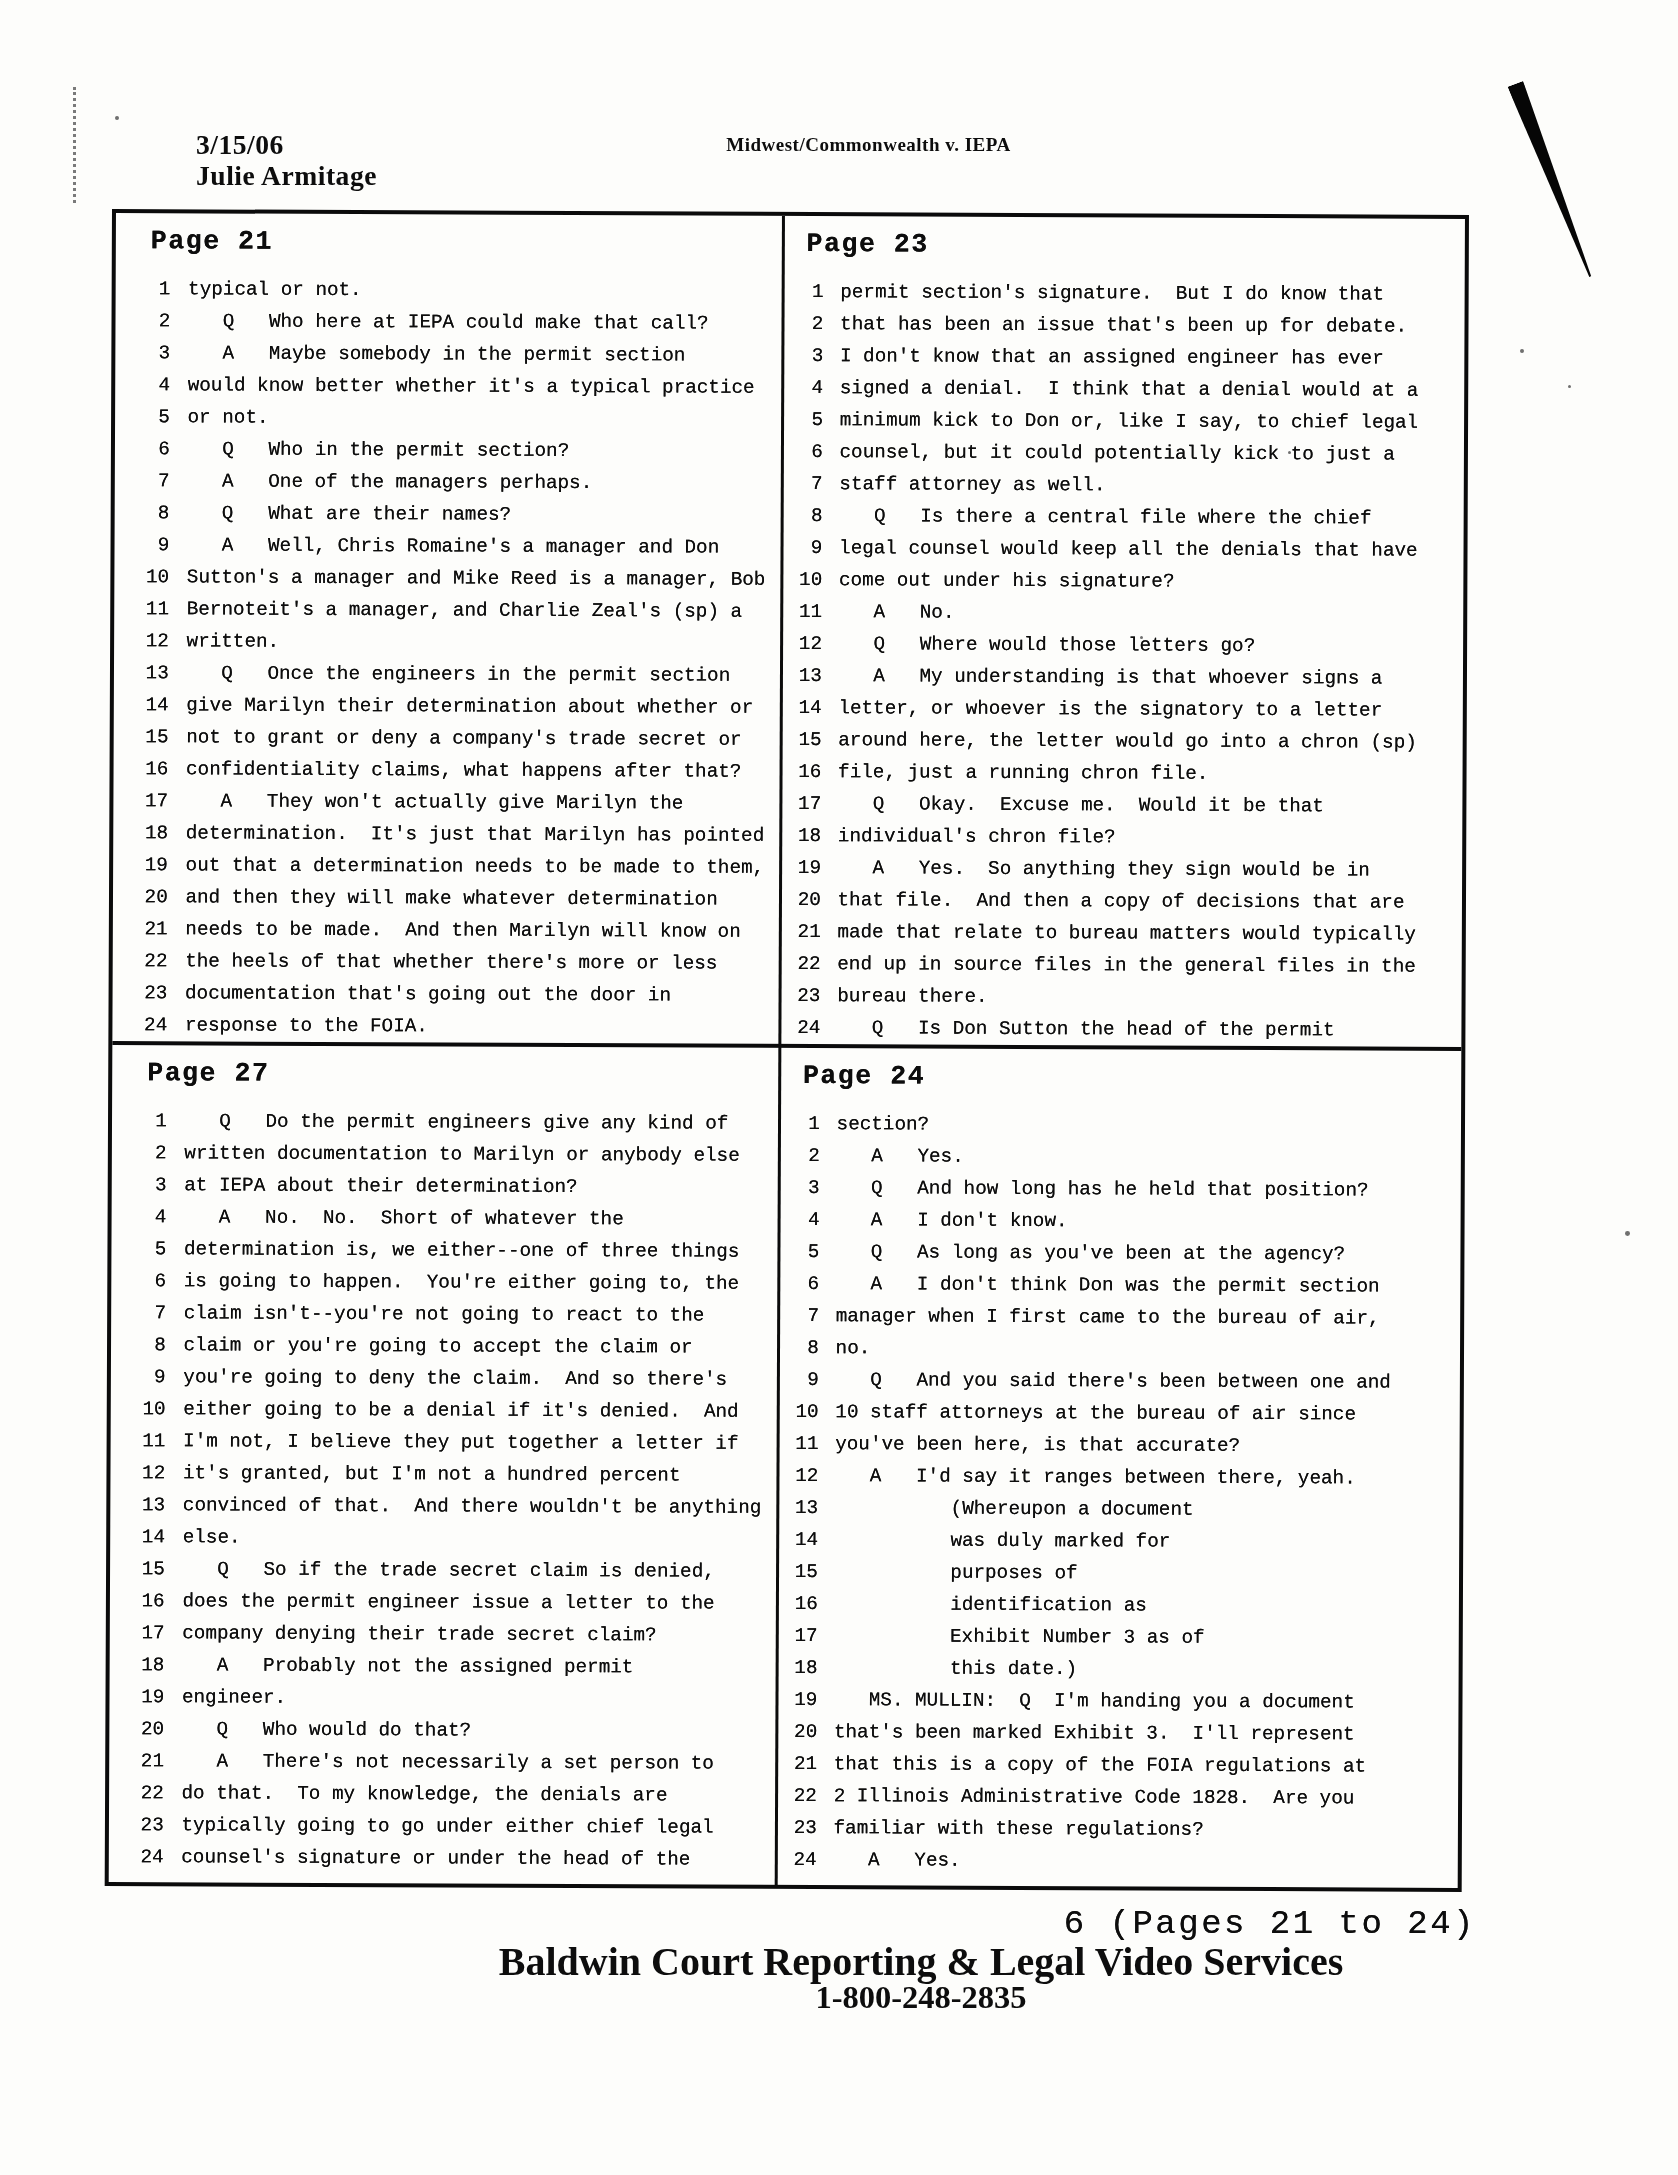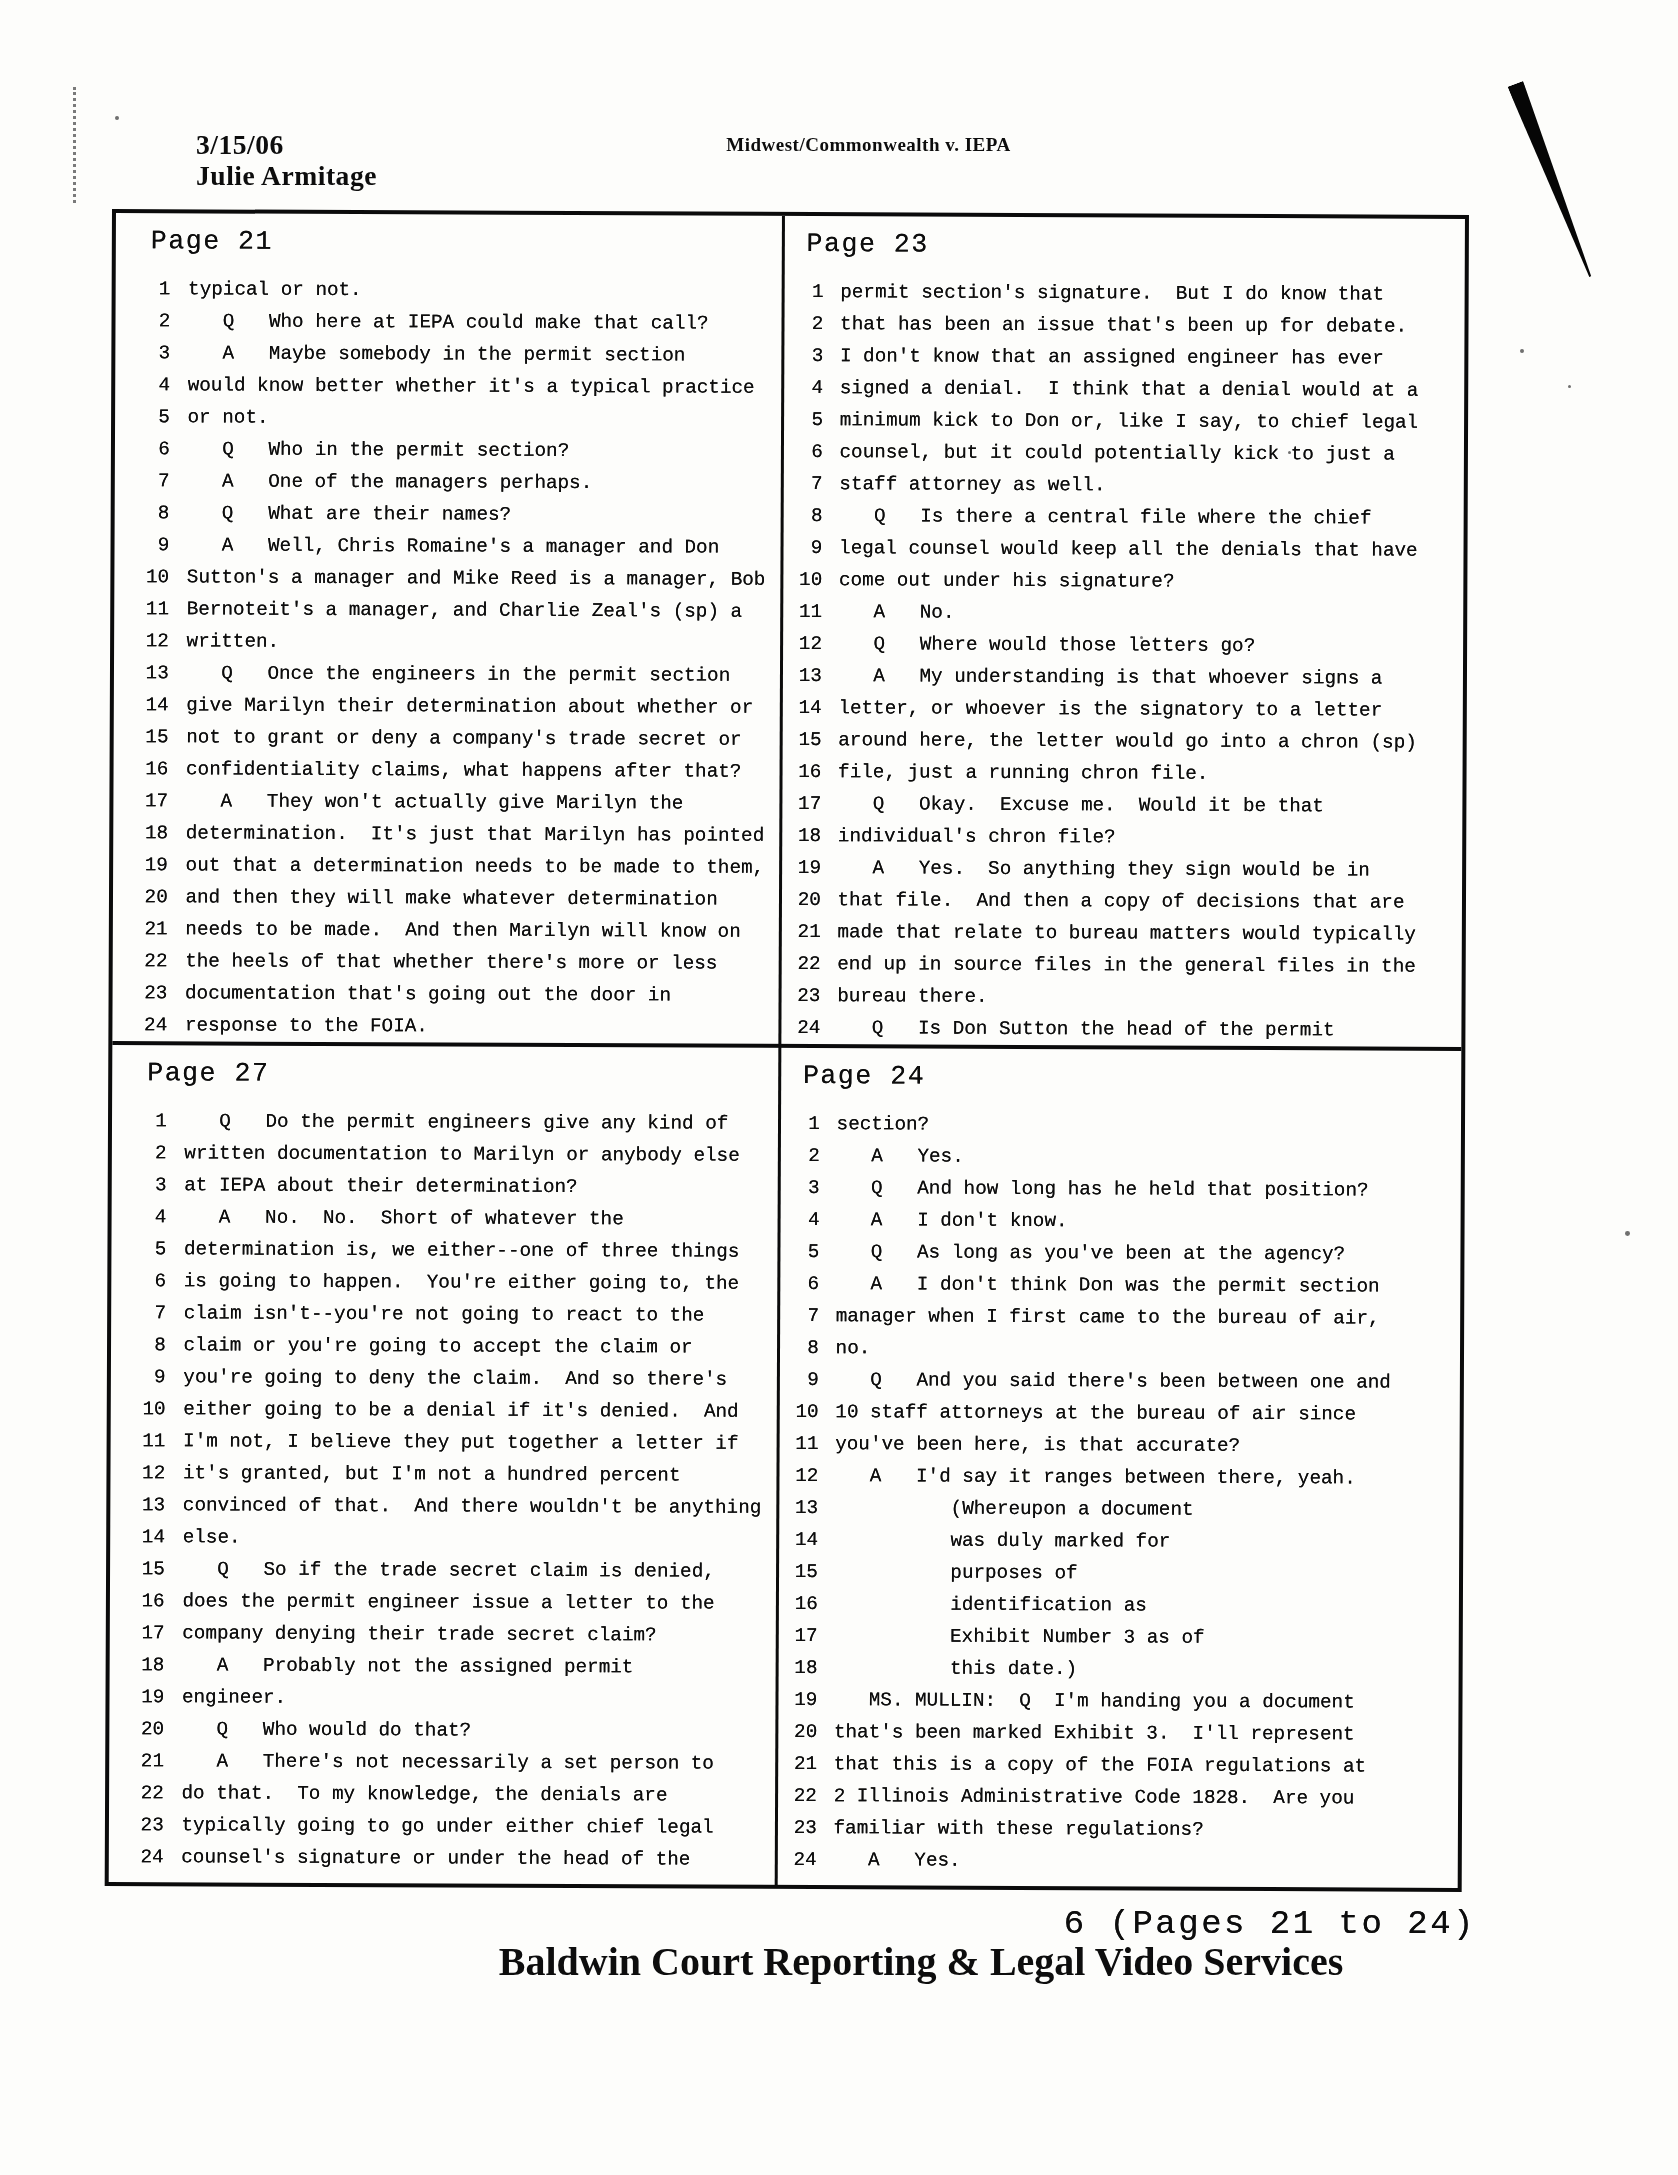--- a/index.html
+++ b/index.html
@@ -41,21 +41,21 @@
   .h-div{position:absolute;left:0;top:828px;width:100%;height:3.9px;background:#0b0b0b;}
 
   .panel{position:absolute;overflow:hidden;}
   .p21{left:0;top:0;width:666px;height:828px;}
   .p23{left:669px;top:0;width:680px;height:828px;}
   .p22{left:0;top:832px;width:666px;height:836px;}
   .p24{left:669px;top:832px;width:680px;height:836px;}
 
   .panel-title{
     position:absolute;top:12.8px;left:35px;margin:0;
-    font-size:26.6px;font-weight:400;letter-spacing:1.5px;
+    font-size:26.6px;font-weight:700;letter-spacing:1.5px;
   }
   .p-right .panel-title{left:21.7px;}
 
   .lines{position:absolute;top:60px;left:0;right:0;}
   .line{
     display:flex;
     height:32px;line-height:32px;
     font-size:19.3px;
     padding-left:13.8px;
     white-space:pre;
@@ -242,16 +242,17 @@
           <div class="line"><span class="line-no">22</span><span class="line-text">2 Illinois Administrative Code 1828.  Are you</span></div>
           <div class="line"><span class="line-no">23</span><span class="line-text">familiar with these regulations?</span></div>
           <div class="line"><span class="line-no">24</span><span class="line-text">   A   Yes.</span></div>
         </div>
     </section>
   </div>
 
   <div class="footer-pageinfo">6 (Pages 21 to 24)</div>
   <div class="footer-center">
     <div class="footer-company">Baldwin Court Reporting &amp; Legal Video Services</div>
+    <div class="footer-phone">1-800-248-2835</div>
   </div>
 
 </div>
 
 
 </body></html>

